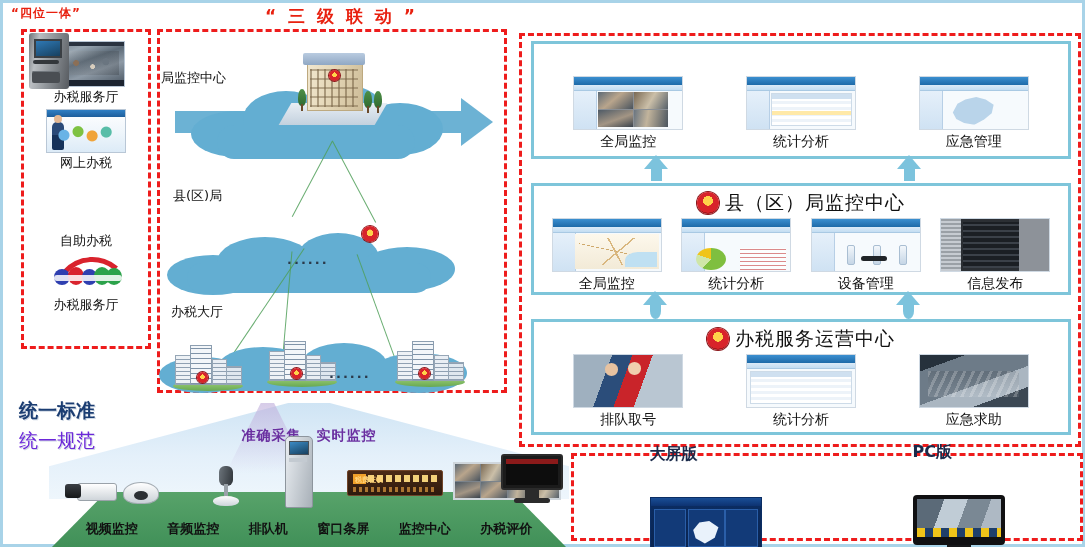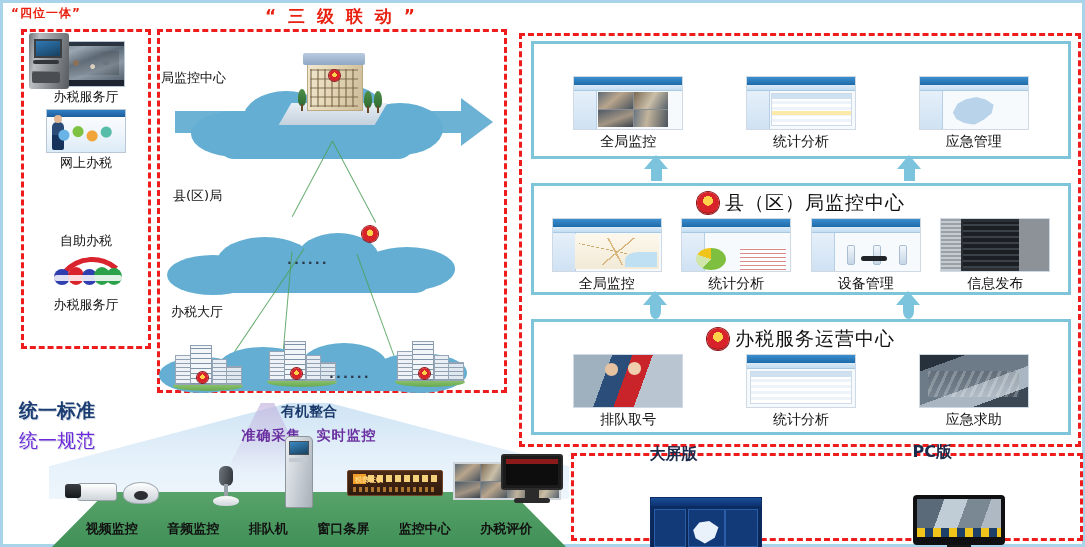--- a/index.html
+++ b/index.html
@@ -746,21 +746,20 @@
   </div>
 
   <div class="abs" style="left:16px;top:392px;">
     <div style="font-size:19px;font-weight:bold;color:#1b3d72;line-height:30px;text-shadow:1px 1px 0 #cfd8e4;">统一标准</div>
     <div style="font-size:19px;font-weight:normal;color:#6d28d9;line-height:30px;text-shadow:1px 1px 0 #cfd8e4;">统一规范</div>
   </div>
 
   <div class="platform">
     <div class="plat-top"></div>
     <div class="plat-haze"></div>
-    <div class="plat-t1">有机整合</div>
     <div class="plat-t2">准确采集　实时监控</div>
     <div class="plat-green"></div>
 
     <div class="dev dev-cam" style="left:16px;bottom:46px;">
       <span class="box"></span>
         <span class="lens"></span>
     </div>
     <div class="dev dev-dome" style="left:74px;bottom:44px;">
       <span class="d"></span>
     </div>

